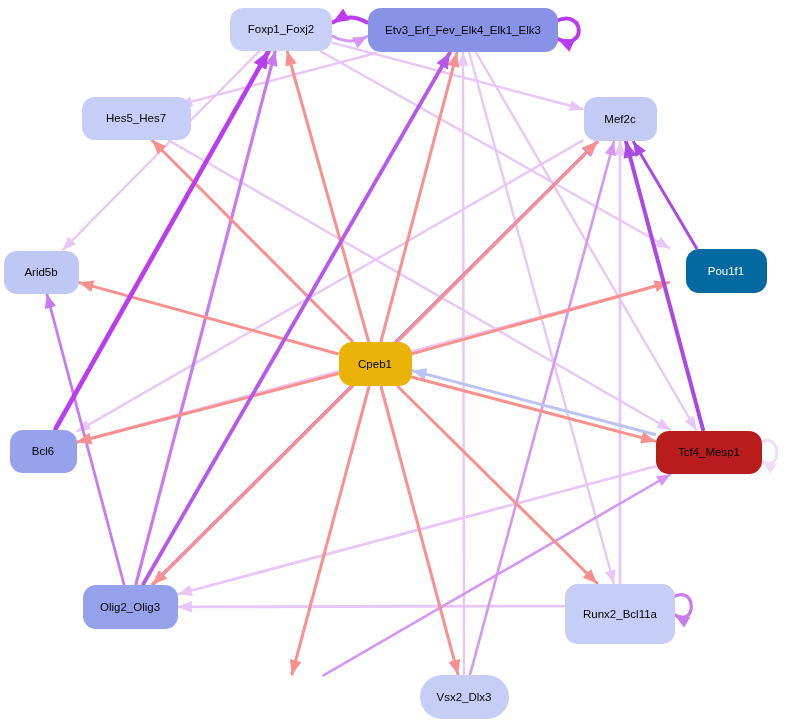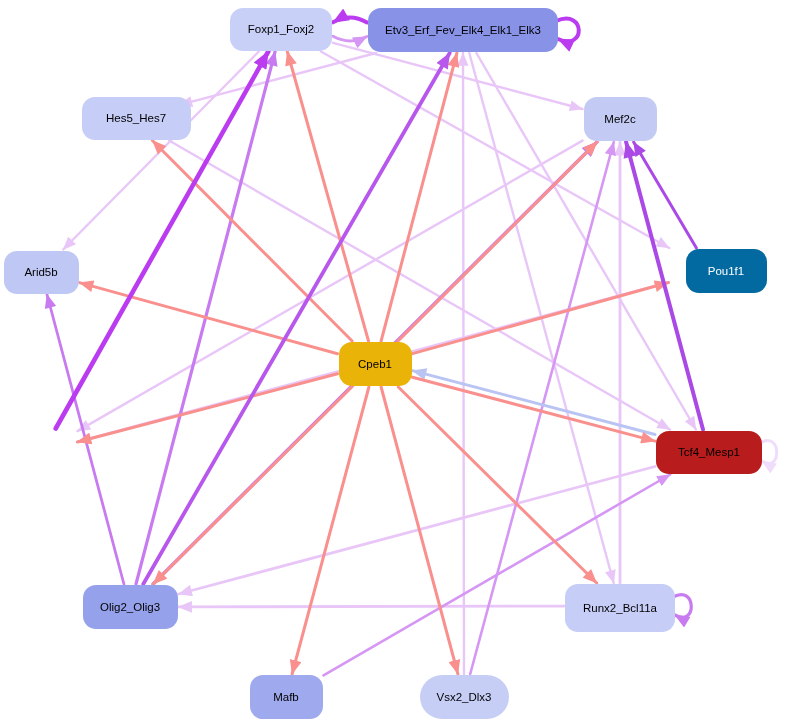--- a/index.html
+++ b/index.html
@@ -118,28 +118,28 @@
     </div>
     <div class="node" style="left: 3.5px; top: 250.5px; width: 75px; height: 43px; background: rgb(191, 200, 244); color: rgb(0, 0, 0);">
       <span>Arid5b</span>
     </div>
     <div class="node" style="left: 669.5px; top: 249px; width: 81px; height: 44px; background: #0369a1; color: rgb(255, 255, 255); margin-left: 16px;">
       <span>Pou1f1</span>
     </div>
     <div class="node" style="left: 338.5px; top: 342px; width: 73px; height: 44px; background: #eab308; color: rgb(0, 0, 0);">
       <span>Cpeb1</span>
     </div>
+    <div class="node" style="left: 9.5px; top: 429.5px; width: 67px; height: 43px; background: rgb(151, 162, 236); color: rgb(0, 0, 0);">
+      <span>Bcl6</span>
+    </div>
     <div class="node" style="left: 656px; top: 430.5px; width: 106px; height: 43px; background: #b91c1c; color: rgb(0, 0, 0);">
       <span>Tcf4_Mesp1</span>
     </div>
     <div class="node" style="left: 82.5px; top: 585px; width: 95px; height: 44px; background: rgb(150, 161, 236); color: rgb(0, 0, 0);">
       <span>Olig2_Olig3</span>
     </div>
-    <div class="node" style="left: 565px; top: 584px; width: 110px; height: 48px; background: rgb(198, 205, 246); color: rgb(0, 0, 0);">
+    <div class="node" style="left: 565px; top: 584px; width: 110px; height: 60px; background: rgb(198, 205, 246); color: rgb(0, 0, 0);">
       <span>Runx2_Bcl11a</span>
-    </div>
-    <div class="node" style="left: 249.5px; top: 675px; width: 73px; height: 44px; background: rgb(159, 169, 238); color: rgb(0, 0, 0);">
-      <span>Mafb</span>
     </div>
     <div class="node" style="left: 419.5px; top: 675px; width: 89px; height: 44px; background: rgb(199, 206, 246); color: rgb(0, 0, 0); border-radius: 22px;">
       <span>Vsx2_Dlx3</span>
     </div>
   </div>
 
 </body></html>

